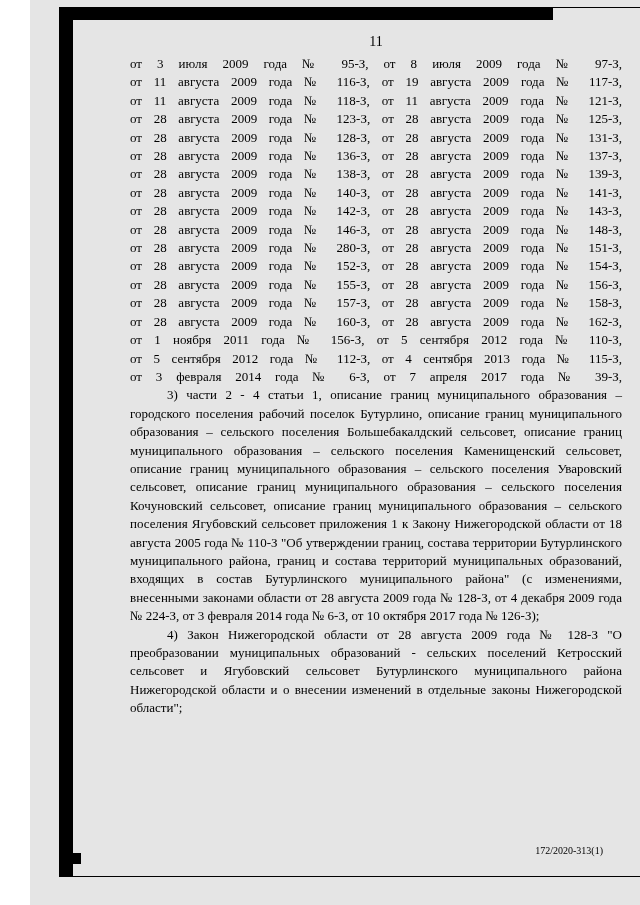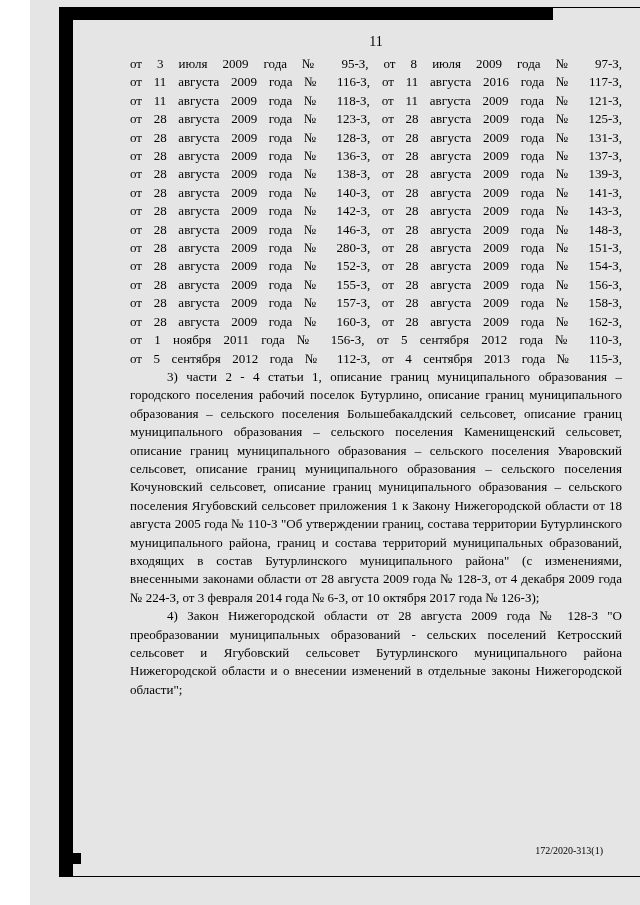--- a/index.html
+++ b/index.html
@@ -97,35 +97,36 @@
   <div class="frame"></div>
   <div class="bar-top"></div>
   <div class="bar-left"></div>
   <div class="mark mark-a"></div>
   <div class="mark mark-b"></div>
 
   <div class="pageno">11</div>
 
   <div class="textblock">
     <div class="jline">от 3 июля 2009 года № 95-З, от 8 июля 2009 года № 97-З,</div>
-    <div class="jline">от 11 августа 2009 года № 116-З, от 11 августа 2016 года № 117-З,</div>
+    <div class="jline">от 11 августа 2009 года № 116-З, от 19 августа 2009 года № 117-З,</div>
     <div class="jline">от 11 августа 2009 года № 118-З, от 11 августа 2009 года № 121-З,</div>
     <div class="jline">от 28 августа 2009 года № 123-З, от 28 августа 2009 года № 125-З,</div>
     <div class="jline">от 28 августа 2009 года № 128-З, от 28 августа 2009 года № 131-З,</div>
     <div class="jline">от 28 августа 2009 года № 136-З, от 28 августа 2009 года № 137-З,</div>
     <div class="jline">от 28 августа 2009 года № 138-З, от 28 августа 2009 года № 139-З,</div>
     <div class="jline">от 28 августа 2009 года № 140-З, от 28 августа 2009 года № 141-З,</div>
     <div class="jline">от 28 августа 2009 года № 142-З, от 28 августа 2009 года № 143-З,</div>
     <div class="jline">от 28 августа 2009 года № 146-З, от 28 августа 2009 года № 148-З,</div>
     <div class="jline">от 28 августа 2009 года № 280-З, от 28 августа 2009 года № 151-З,</div>
     <div class="jline">от 28 августа 2009 года № 152-З, от 28 августа 2009 года № 154-З,</div>
     <div class="jline">от 28 августа 2009 года № 155-З, от 28 августа 2009 года № 156-З,</div>
     <div class="jline">от 28 августа 2009 года № 157-З, от 28 августа 2009 года № 158-З,</div>
     <div class="jline">от 28 августа 2009 года № 160-З, от 28 августа 2009 года № 162-З,</div>
     <div class="jline">от 1 ноября 2011 года № 156-З, от 5 сентября 2012 года № 110-З,</div>
     <div class="jline">от 5 сентября 2012 года № 112-З, от 4 сентября 2013 года № 115-З,</div>
+    <div class="jline">от 3 февраля 2014 года № 6-З, от 7 апреля 2017 года № 39-З,</div>
 
     <p class="para">3) части 2 - 4 статьи 1, описание границ муниципального образования – городского поселения рабочий поселок Бутурлино, описание границ муниципального образования – сельского поселения Большебакалдский сельсовет, описание границ муниципального образования – сельского поселения Каменищенский сельсовет, описание границ муниципального образования – сельского поселения Уваровский сельсовет, описание границ муниципального образования – сельского поселения Кочуновский сельсовет, описание границ муниципального образования – сельского поселения Ягубовский сельсовет приложения 1 к Закону Нижегородской области от 18 августа 2005 года № 110-З "Об утверждении границ, состава территории Бутурлинского муниципального района, границ и состава территорий муниципальных образований, входящих в состав Бутурлинского муниципального района" (с изменениями, внесенными законами области от 28 августа 2009 года № 128-З, от 4 декабря 2009 года № 224-З, от 3 февраля 2014 года № 6-З, от 10 октября 2017 года № 126-З);</p>
     <p class="para">4) Закон Нижегородской области от 28 августа 2009 года № 128-З "О преобразовании муниципальных образований - сельских поселений Кетросский сельсовет и Ягубовский сельсовет Бутурлинского муниципального района Нижегородской области и о внесении изменений в отдельные законы Нижегородской области";</p>
   </div>
 
   <div class="footer">172/2020-313(1)</div>
 </div>
 
 </body></html>

